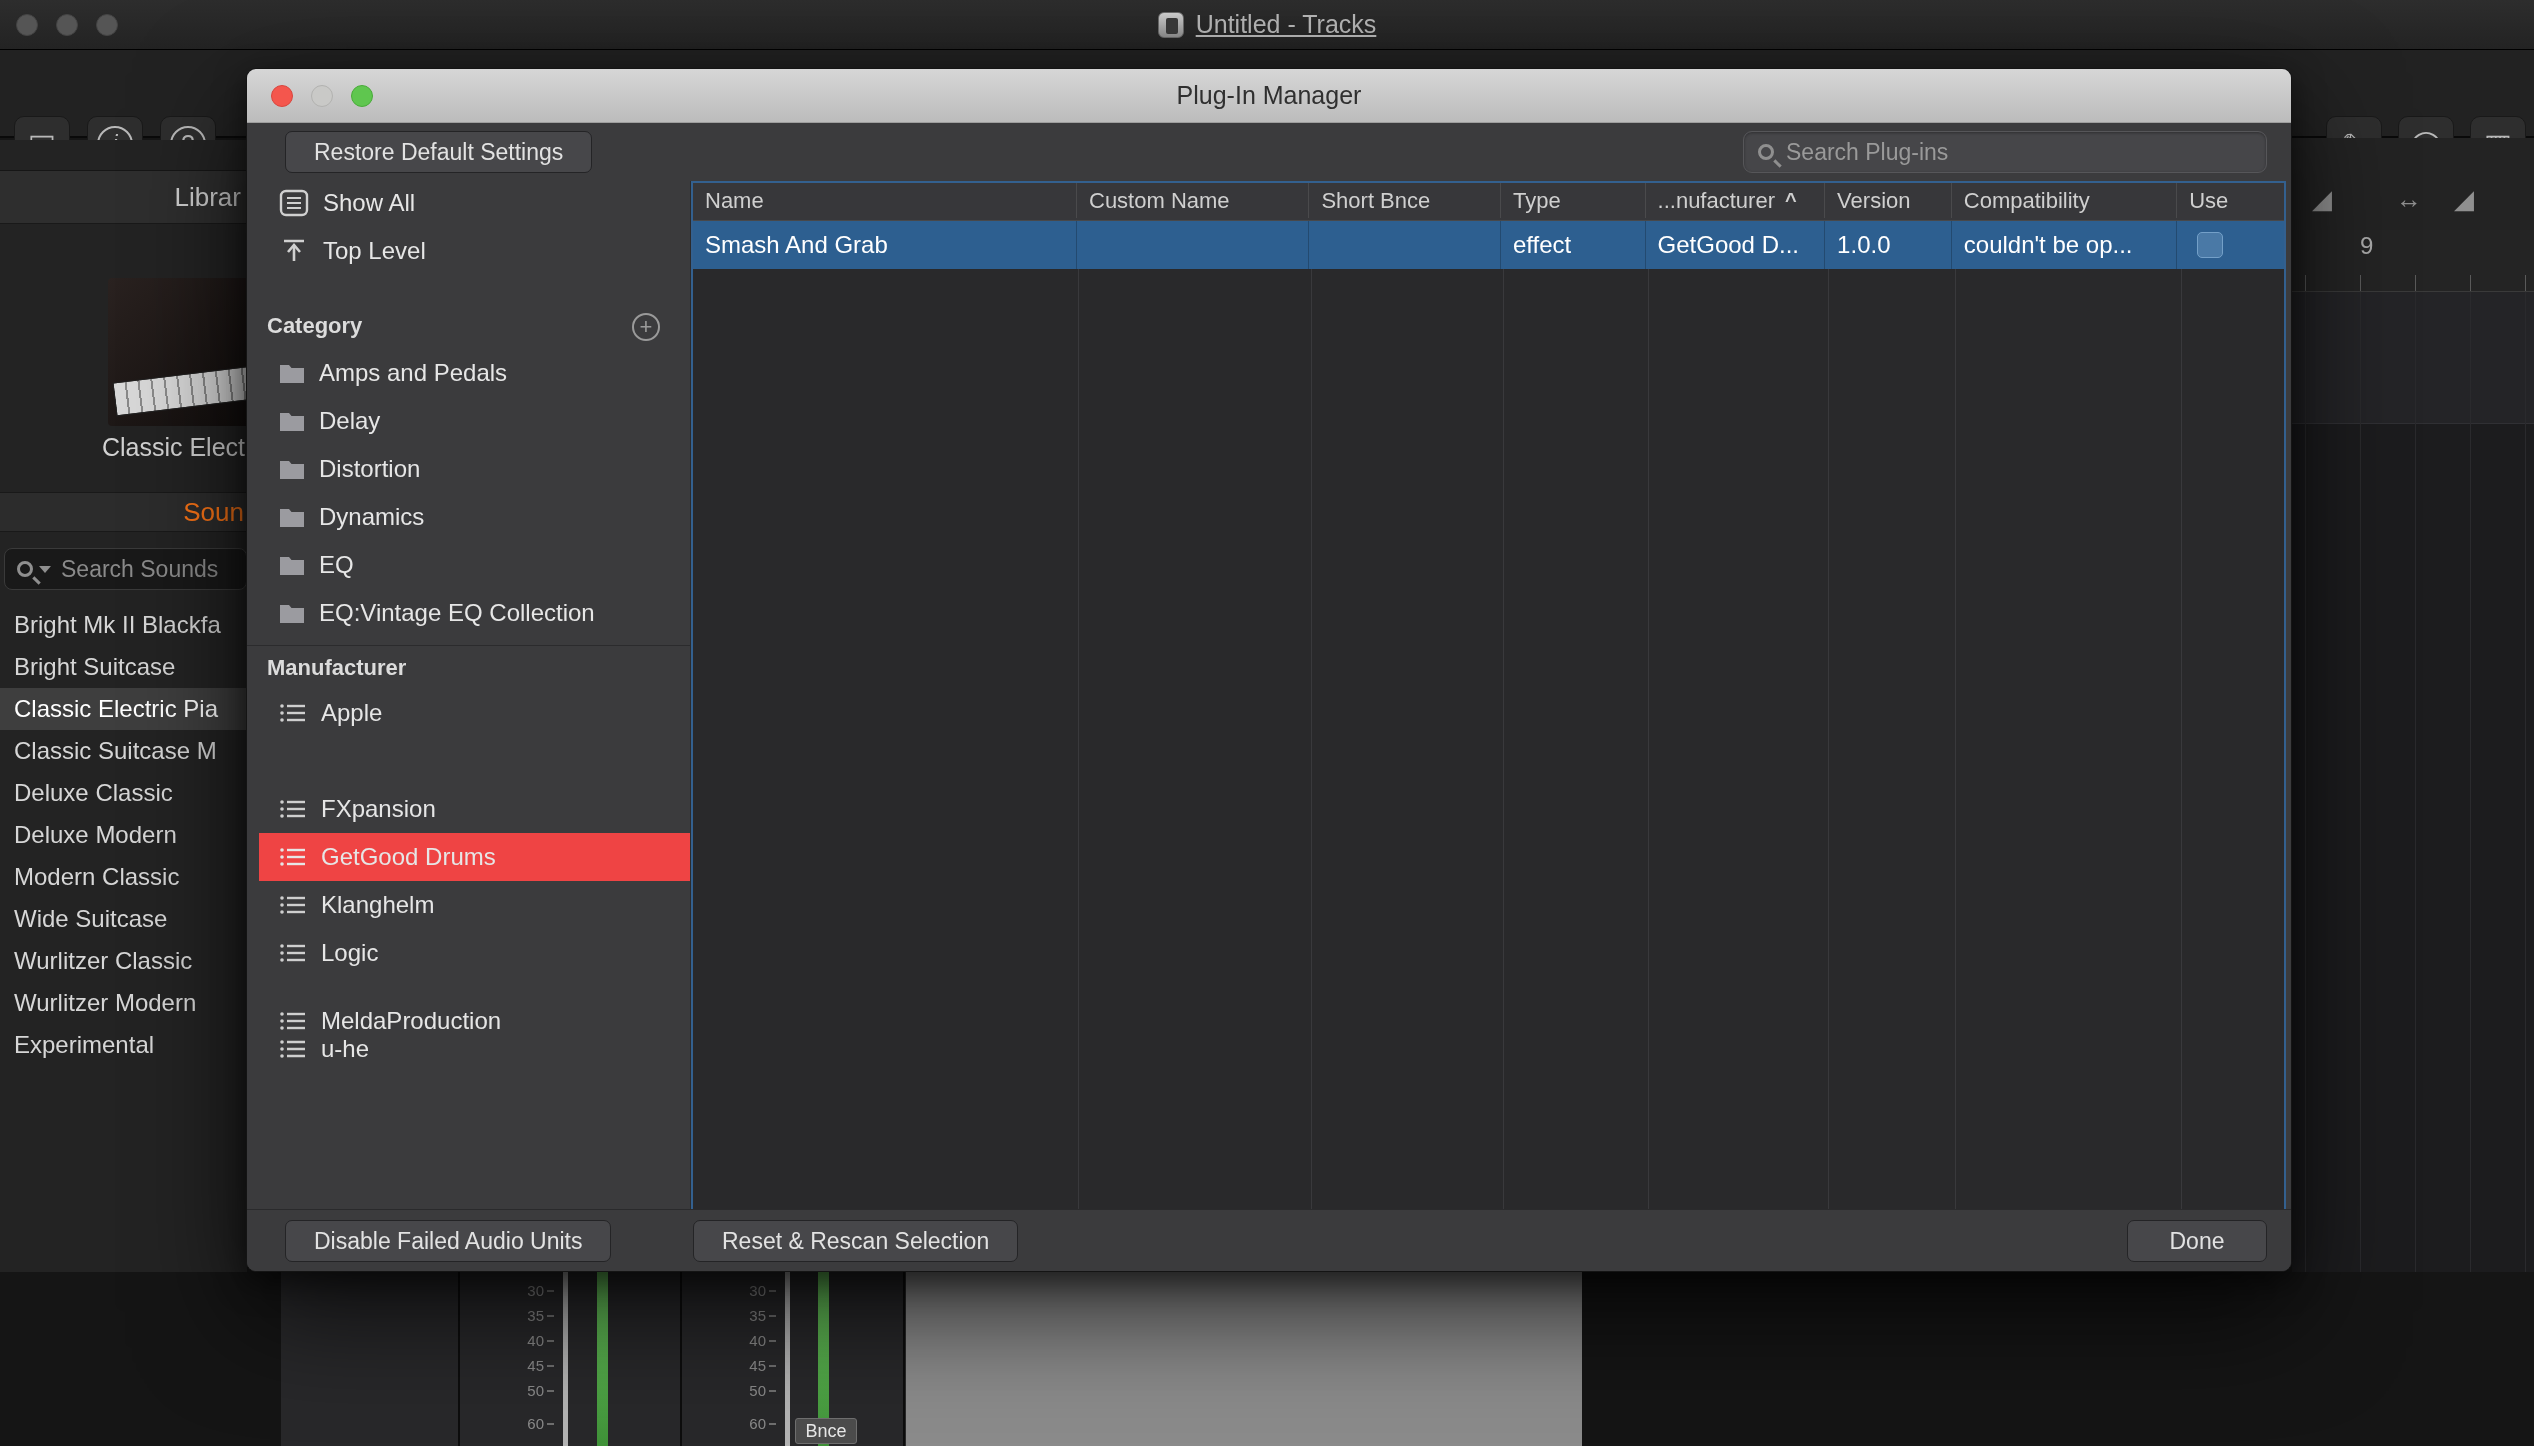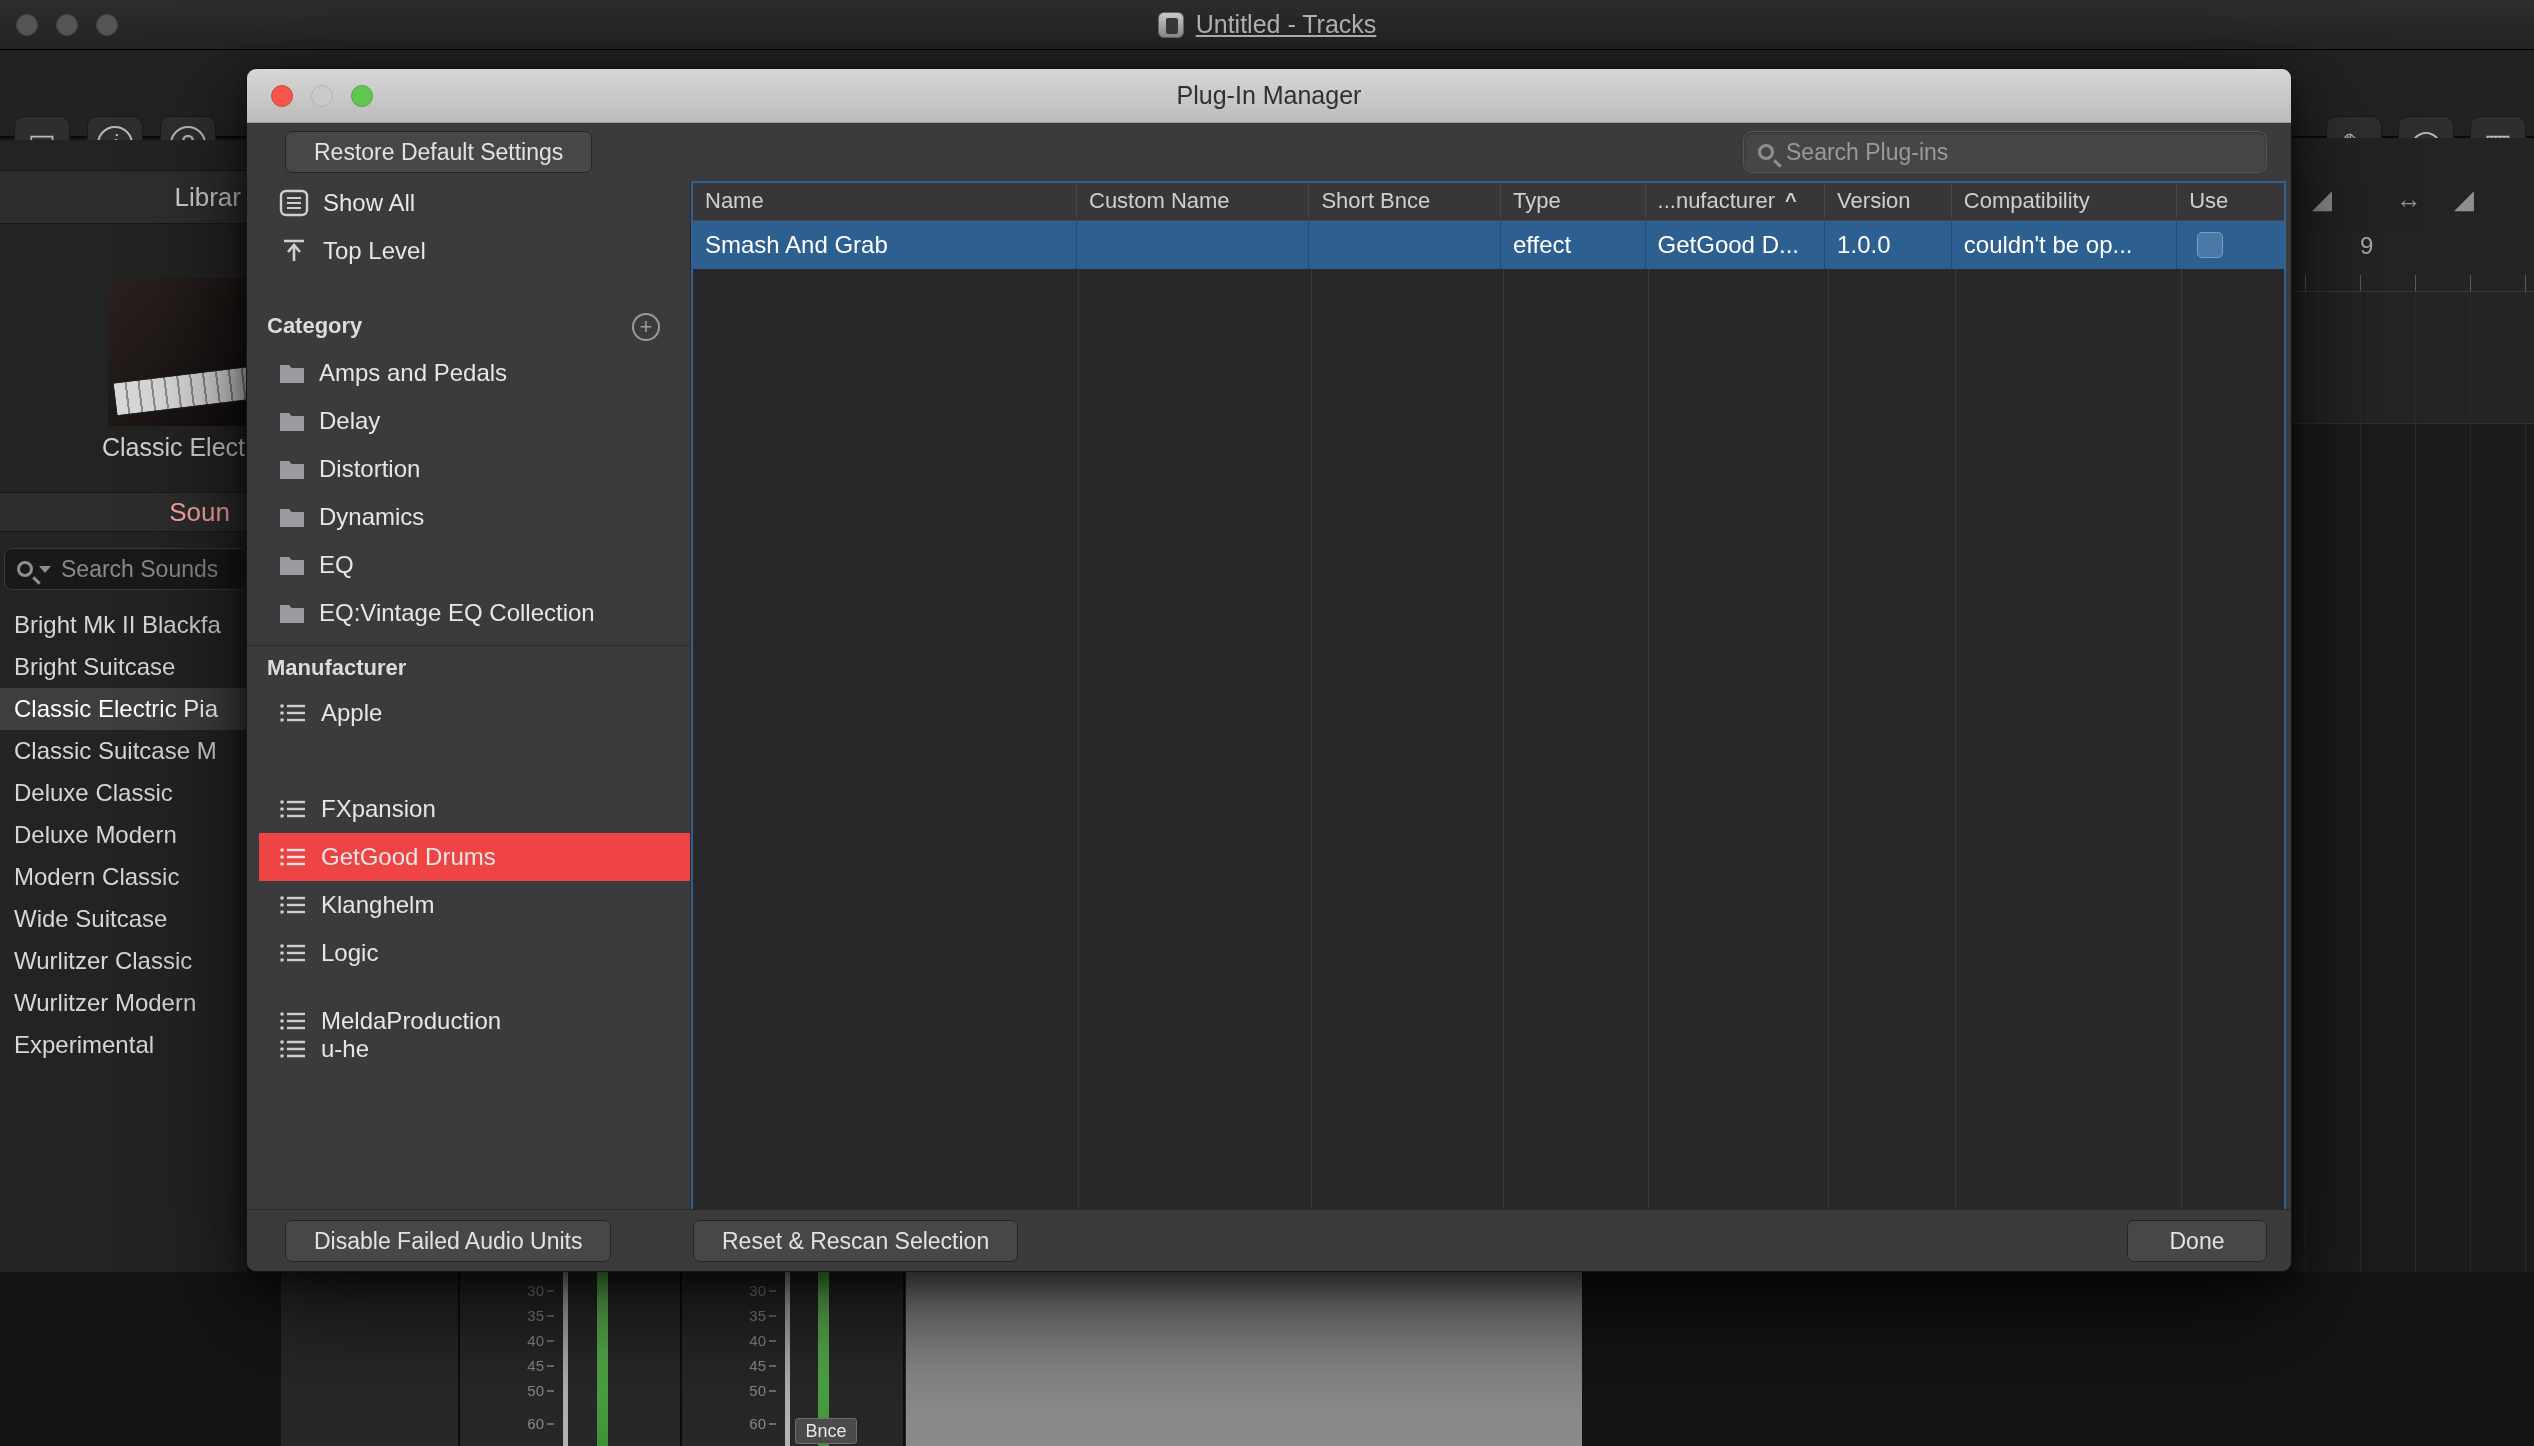--- a/index.html
+++ b/index.html
@@ -37,22 +37,22 @@
   .piano { position:absolute; left:108px; top:138px; width:139px; height:148px;
     background:linear-gradient(135deg,#2a2220,#120e0d); border-radius:4px 0 0 4px; overflow:hidden; }
   .piano .keys { position:absolute; left:6px; bottom:18px; width:140px; height:34px;
     background:repeating-linear-gradient(90deg,#d8d8d8 0 11px,#8a8a8a 11px 13px);
     transform:rotate(-7deg); border:1px solid #222; }
   .inst-caption { position:absolute; left:0; top:290px; width:247px; height:34px;
     display:flex; align-items:center; justify-content:flex-end; padding-right:2px;
     color:#d2d2d2; font-size:25px; }
   .sounds-header { position:absolute; left:0; top:352px; width:247px; height:40px; background:#2c2c2c;
     border-top:1px solid #191919; border-bottom:1px solid #191919;
-    display:flex; align-items:center; justify-content:flex-end; padding-right:17px;
-    color:#fca5a5; font-size:26px; }
+    display:flex; align-items:center; justify-content:flex-end; padding-right:3px;
+    color:#f97316; font-size:26px; }
   .snd-search { position:absolute; left:4px; top:408px; width:243px; height:42px;
     background:#191919; border:1px solid #3a3a3a; border-radius:8px;
     display:flex; align-items:center; gap:10px; padding-left:12px; color:#8a8a8a; font-size:23px; }
   .mag { width:16px; height:16px; border:3px solid #8f8f8f; border-radius:50%; position:relative; flex:0 0 auto; }
   .mag::after { content:""; position:absolute; width:3px; height:9px; background:#8f8f8f;
     transform:rotate(-45deg); left:15px; top:12px; }
   .chev-dn { width:0; height:0; border-left:6px solid transparent; border-right:6px solid transparent;
     border-top:7px solid #8f8f8f; margin-left:-4px; }
   .sound-list { position:absolute; left:0; top:464px; width:247px; display:flex; flex-direction:column; }
   .snd { height:42px; line-height:42px; padding-left:14px; color:#d6d6d6; font-size:24px;

